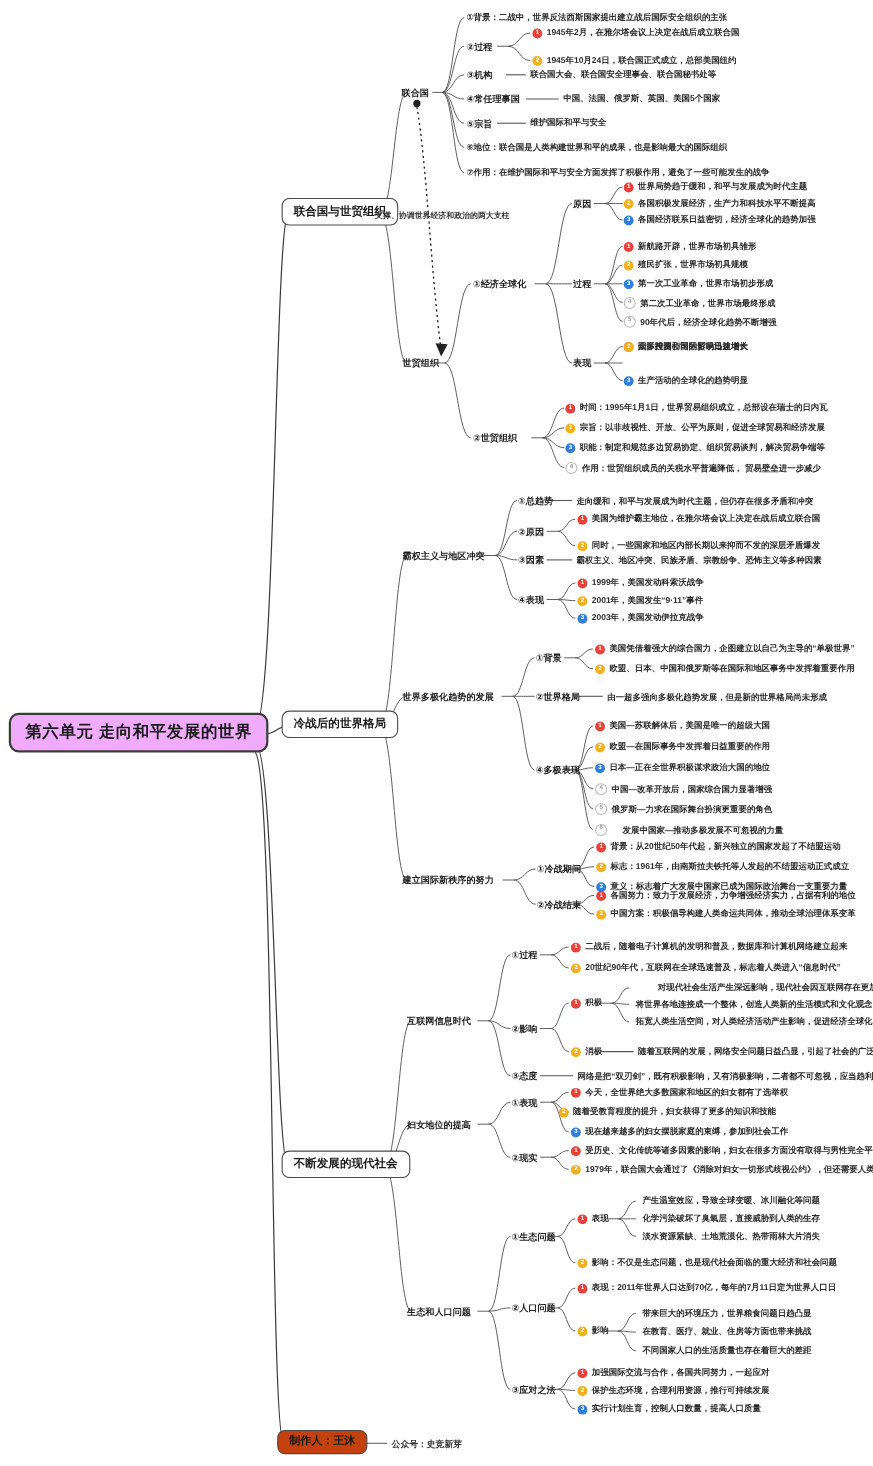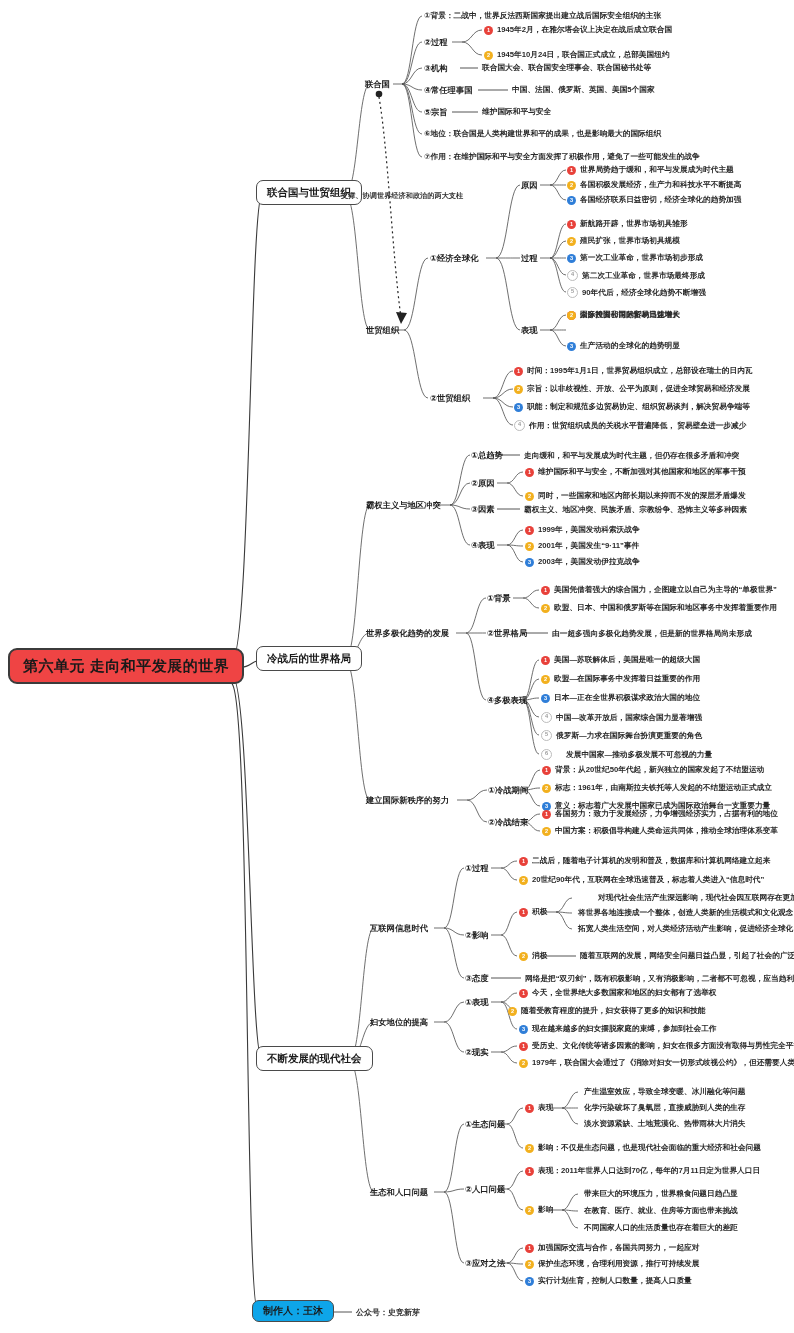--- a/index.html
+++ b/index.html
@@ -5,31 +5,31 @@
   html,body{margin:0;padding:0;background:#ffffff;}
   body{width:794px;height:1333px;position:relative;overflow:hidden;
        font-family:"Liberation Sans","DejaVu Sans",sans-serif;
        color:#1a1a1a;-webkit-font-smoothing:antialiased;}
   #canvas{position:absolute;inset:0;}
   svg.links{position:absolute;left:0;top:0;width:794px;height:1333px;pointer-events:none;}
   .node{position:absolute;white-space:nowrap;}
 
   
   .root{
-    border:2px solid #3b3b3b;border-radius:9px;background:#ef4444;
+    border:2px solid #3b3b3b;border-radius:9px;background:#f0abfc;
     font-size:15px;font-weight:bold;letter-spacing:.5px;
     padding:7px 13px;line-height:1.2;
   }
   
   .branch{
     border:1.6px solid #4a4a4a;border-radius:7px;background:#fff;
     font-size:10.5px;font-weight:bold;padding:5px 10px;line-height:1.2;
   }
   .maker{
-    border:1.6px solid #4a4a4a;border-radius:7px;background:#0ea5e9;
+    border:1.6px solid #4a4a4a;border-radius:7px;background:#c2410c;
     font-size:10px;font-weight:bold;padding:4px 10px;line-height:1.2;
   }
   
   .l2{font-size:8.3px;font-weight:bold;color:#222;}
   .l3{font-size:8.3px;font-weight:bold;color:#222;}
   .leaf{font-size:7.7px;font-weight:bold;color:#2a2a2a;}
   .leaf-plain{font-size:7.7px;font-weight:bold;color:#2a2a2a;}
   .side-note{font-size:7.2px;font-weight:bold;color:#333;}
   .foot-note{font-size:8px;font-weight:bold;color:#333;}
 
@@ -310,21 +310,21 @@
     <span class="leaf">作用：世贸组织成员的关税水平普遍降低， 贸易壁垒进一步减少</span>
   </div>
 
   <div class="node l2" style="left:366px;top:500px;">霸权主义与地区冲突</div>
   <div class="node l3" style="left:471px;top:450px;">①总趋势</div>
   <div class="node leaf-plain" style="left:524px;top:451px;">走向缓和，和平与发展成为时代主题，但仍存在很多矛盾和冲突</div>
 
   <div class="node l3" style="left:471px;top:478px;">②原因</div>
   <div class="node row" style="left:525px;top:467px;">
     <span class="badge b1">1</span>
-    <span class="leaf">维护国际和平与安全，不断加强对其他国家和地区的军事干预</span>
+    <span class="leaf">美国为维护霸主地位，在雅尔塔会议上决定在战后成立联合国</span>
   </div>
   <div class="node row" style="left:525px;top:491px;">
     <span class="badge b2">2</span>
     <span class="leaf">同时，一些国家和地区内部长期以来抑而不发的深层矛盾爆发</span>
   </div>
 
   <div class="node l3" style="left:471px;top:504px;">③因素</div>
   <div class="node leaf-plain" style="left:524px;top:505px;">霸权主义、地区冲突、民族矛盾、宗教纷争、恐怖主义等多种因素</div>
 
   <div class="node l3" style="left:471px;top:540px;">④表现</div>

